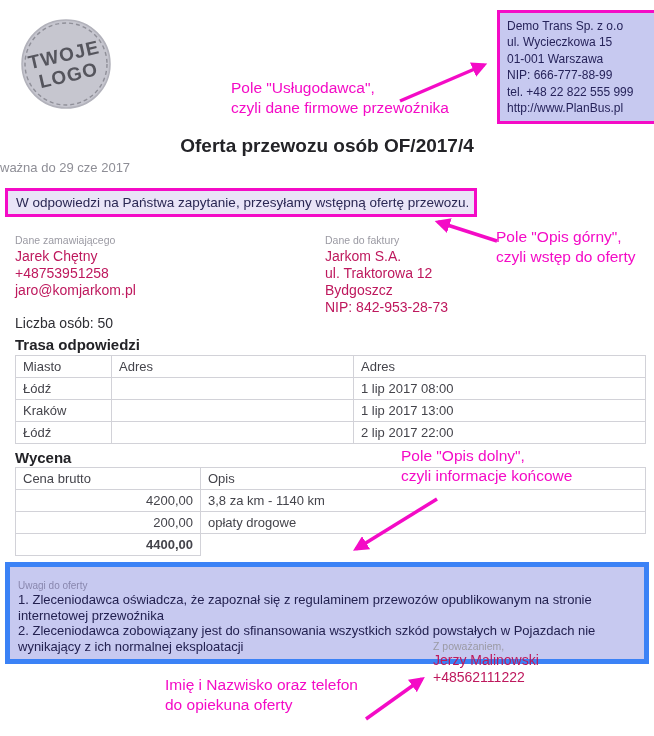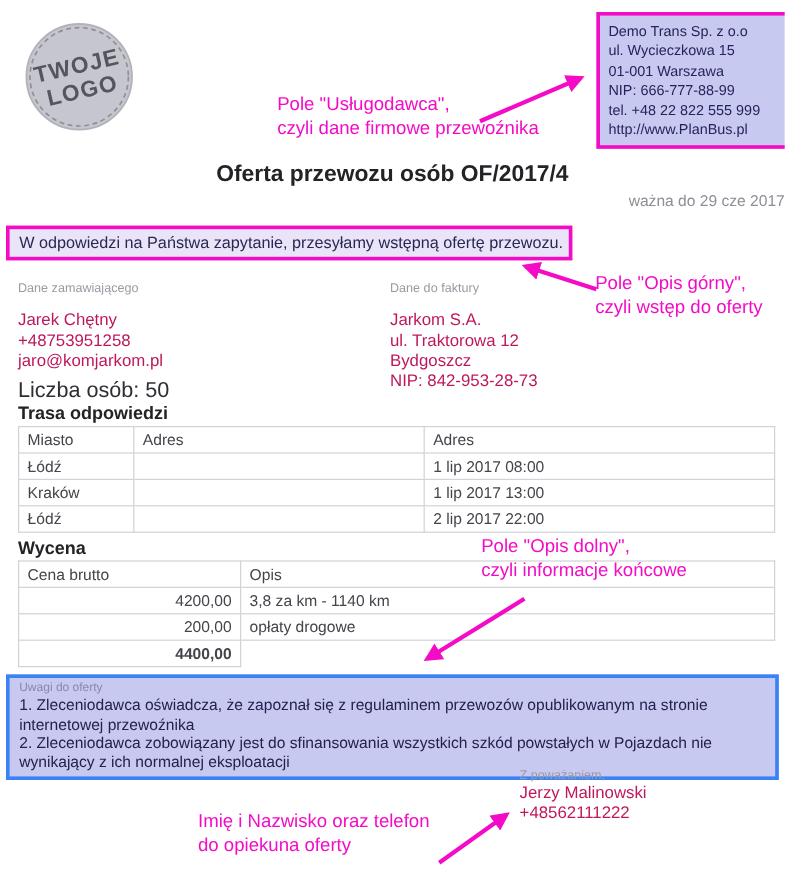--- a/index.html
+++ b/index.html
@@ -18,51 +18,51 @@
     border:3px solid #f40bc6;background:#c7c9f0;padding:5px 7px;
     font-size:12px;line-height:16.4px;color:#26235a;white-space:nowrap;}
 
   
   .annotation{position:absolute;color:#f40bc6;font-size:15.5px;line-height:20px;
     white-space:pre-line;z-index:5;}
 
   
   .title{position:absolute;left:0;right:0;top:135px;text-align:center;
     font-size:19px;font-weight:bold;color:#232327;}
-  .subtitle{position:absolute;left:0;right:0;top:160px;text-align:right;
+  .subtitle{position:absolute;left:0;right:0;top:160px;text-align:left;
     font-size:13px;color:#8e8e96;}
 
   
   .intro-box{position:absolute;left:5px;top:188px;width:472px;box-sizing:border-box;
     border:3px solid #f40bc6;background:#e9e4f7;padding:4px 8px;
     font-size:13.5px;color:#2a2753;white-space:nowrap;text-align:center;}
 
   .orderer-block{position:absolute;left:15px;top:234px;}
   .invoice-block{position:absolute;left:325px;top:234px;}
-  .block-label{margin-bottom:12px;}
-
-  .passengers{position:absolute;left:15px;top:315px;font-size:18px;color:#2e2e34;}
+  .block-label{margin-bottom:2px;}
+
+  .passengers{position:absolute;left:15px;top:315px;font-size:14px;color:#2e2e34;}
 
   .section-heading{position:absolute;left:15px;font-size:15px;font-weight:bold;color:#232327;}
   .route-heading{top:336px;}
   .pricing-heading{top:449px;}
 
   table{position:absolute;left:15px;border-collapse:collapse;table-layout:fixed;
     width:630px;font-size:13px;color:#44444b;padding-left:24px;}
   .route-table{top:355px;}
   .pricing-table{top:467px;}
   th,td{border:1px solid #d2d2d8;padding:3px 7px;font-weight:normal;text-align:left;
     height:15px;overflow:hidden;white-space:nowrap;}
   .num{text-align:right;}
   .total-cell{font-weight:bold;text-align:right;}
   .no-border{border:none;}
 
   
   .notes-box{position:absolute;left:5px;top:562px;width:644px;box-sizing:border-box;
-    border:3px solid #3b82f6;background:#c7c9f0;padding:3px 8px 5px;}
+    border:5px solid #3b82f6;background:#c7c9f0;padding:13px 8px 5px;}
   .notes-label{font-size:10px;color:#8987ae;line-height:12px;}
   .notes-text{font-size:13px;line-height:15.5px;color:#232150;}
 
   
   .signature-block{position:absolute;left:433px;top:640px;}
 
   
   .arrows{position:absolute;left:0;top:0;pointer-events:none;z-index:6;}
 </style>
 </head>

